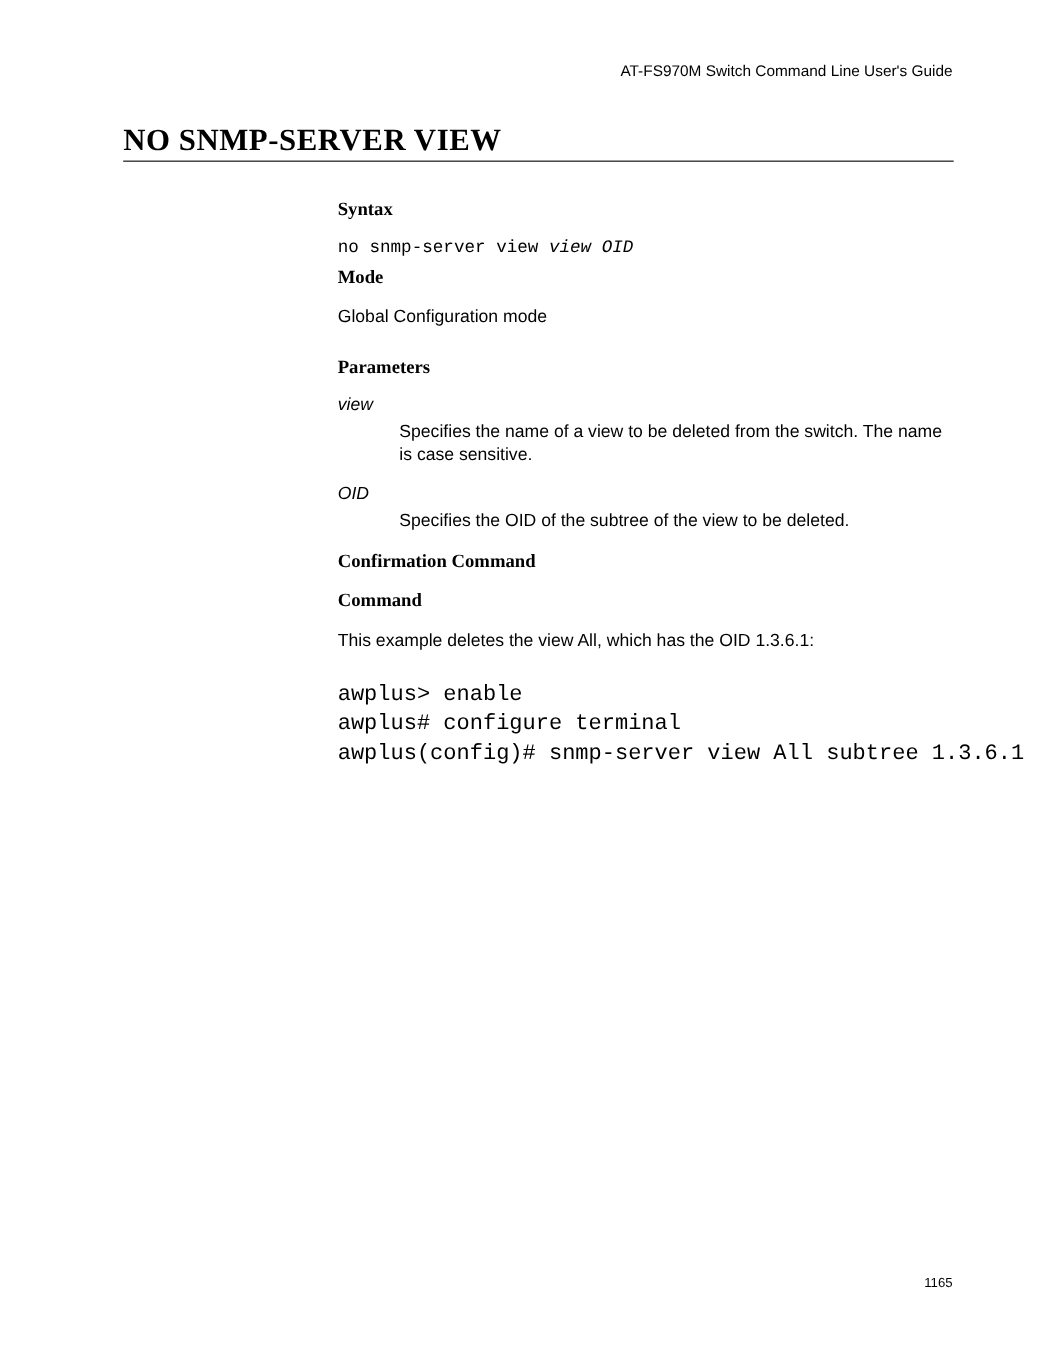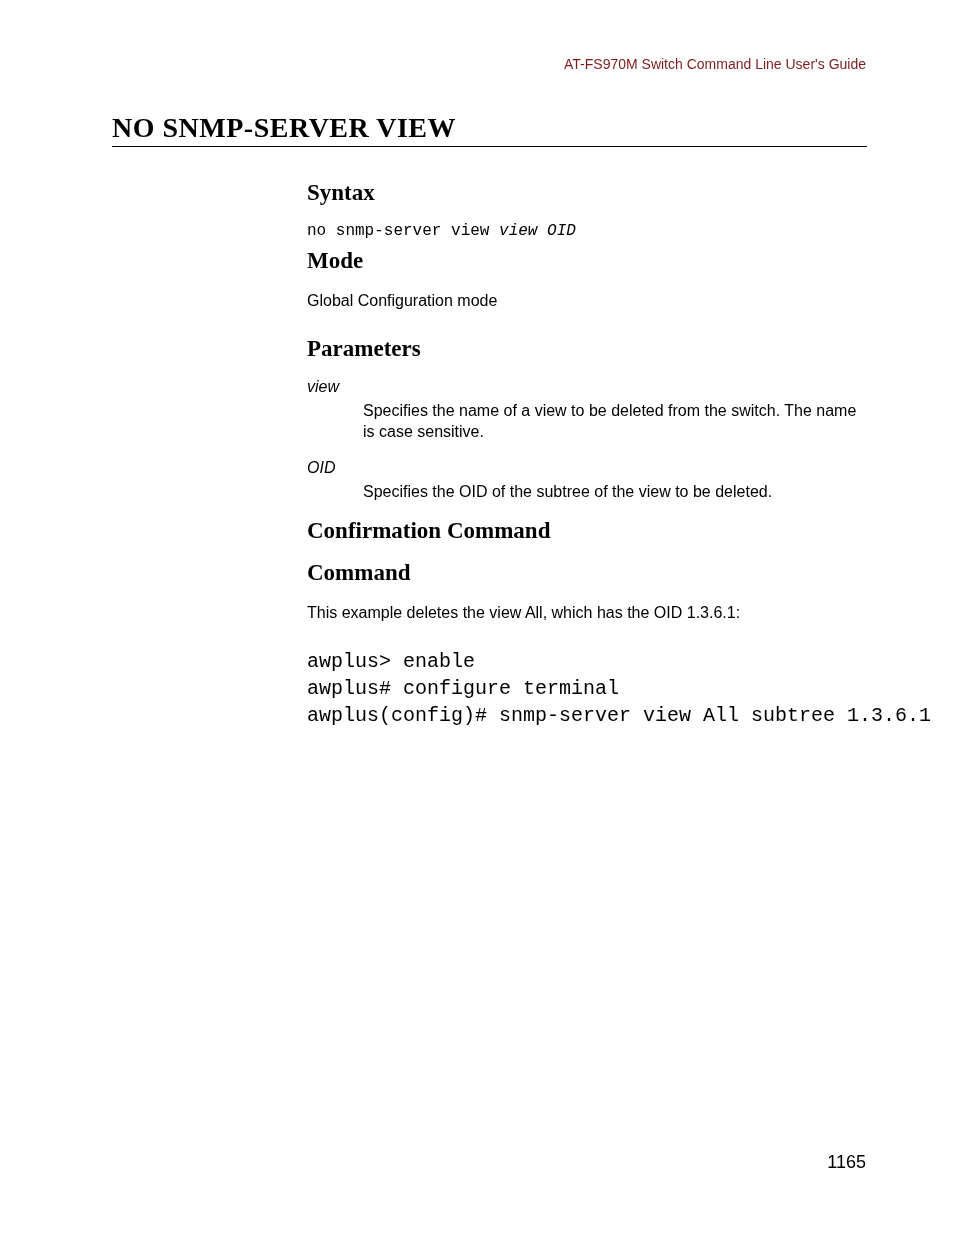--- a/index.html
+++ b/index.html
@@ -13,21 +13,21 @@
       background: #fff;
       font-family: Arial, Helvetica, sans-serif;
       color: #000;
       position: relative;
     }
     .header-text {
       position: absolute;
       top: 56px;
       right: 88px;
       font-size: 14px;
-      color: #7f1d1d;
+      color: #000000;
     }
     .page-title {
       position: absolute;
       top: 112px;
       left: 112px;
       font-family: 'Times New Roman', Times, serif;
       font-size: 28px;
       font-weight: bold;
       letter-spacing: 0.5px;
     }
@@ -40,21 +40,21 @@
       background: #000;
     }
     .content {
       position: absolute;
       top: 180px;
       left: 307px;
       width: 560px;
     }
     .section-heading {
       font-family: 'Times New Roman', Times, serif;
-      font-size: 23px;
+      font-size: 17px;
       font-weight: bold;
       margin-bottom: 16px;
     }
     .syntax-line {
       font-family: 'Courier New', Courier, monospace;
       font-size: 16px;
       margin-bottom: 8px;
     }
     .syntax-line .italic {
       font-style: italic;
@@ -78,21 +78,21 @@
     .example-block {
       font-family: 'Courier New', Courier, monospace;
       font-size: 20px;
       white-space: pre;
       line-height: 1.35;
     }
     .page-number {
       position: absolute;
       bottom: 62px;
       right: 88px;
-      font-size: 18px;
+      font-size: 12px;
     }
     .section-block {
       margin-bottom: 8px;
     }
   </style>
 </head>
 <body>
 
 <div class="header-text">AT-FS970M Switch Command Line User's Guide</div>
 

